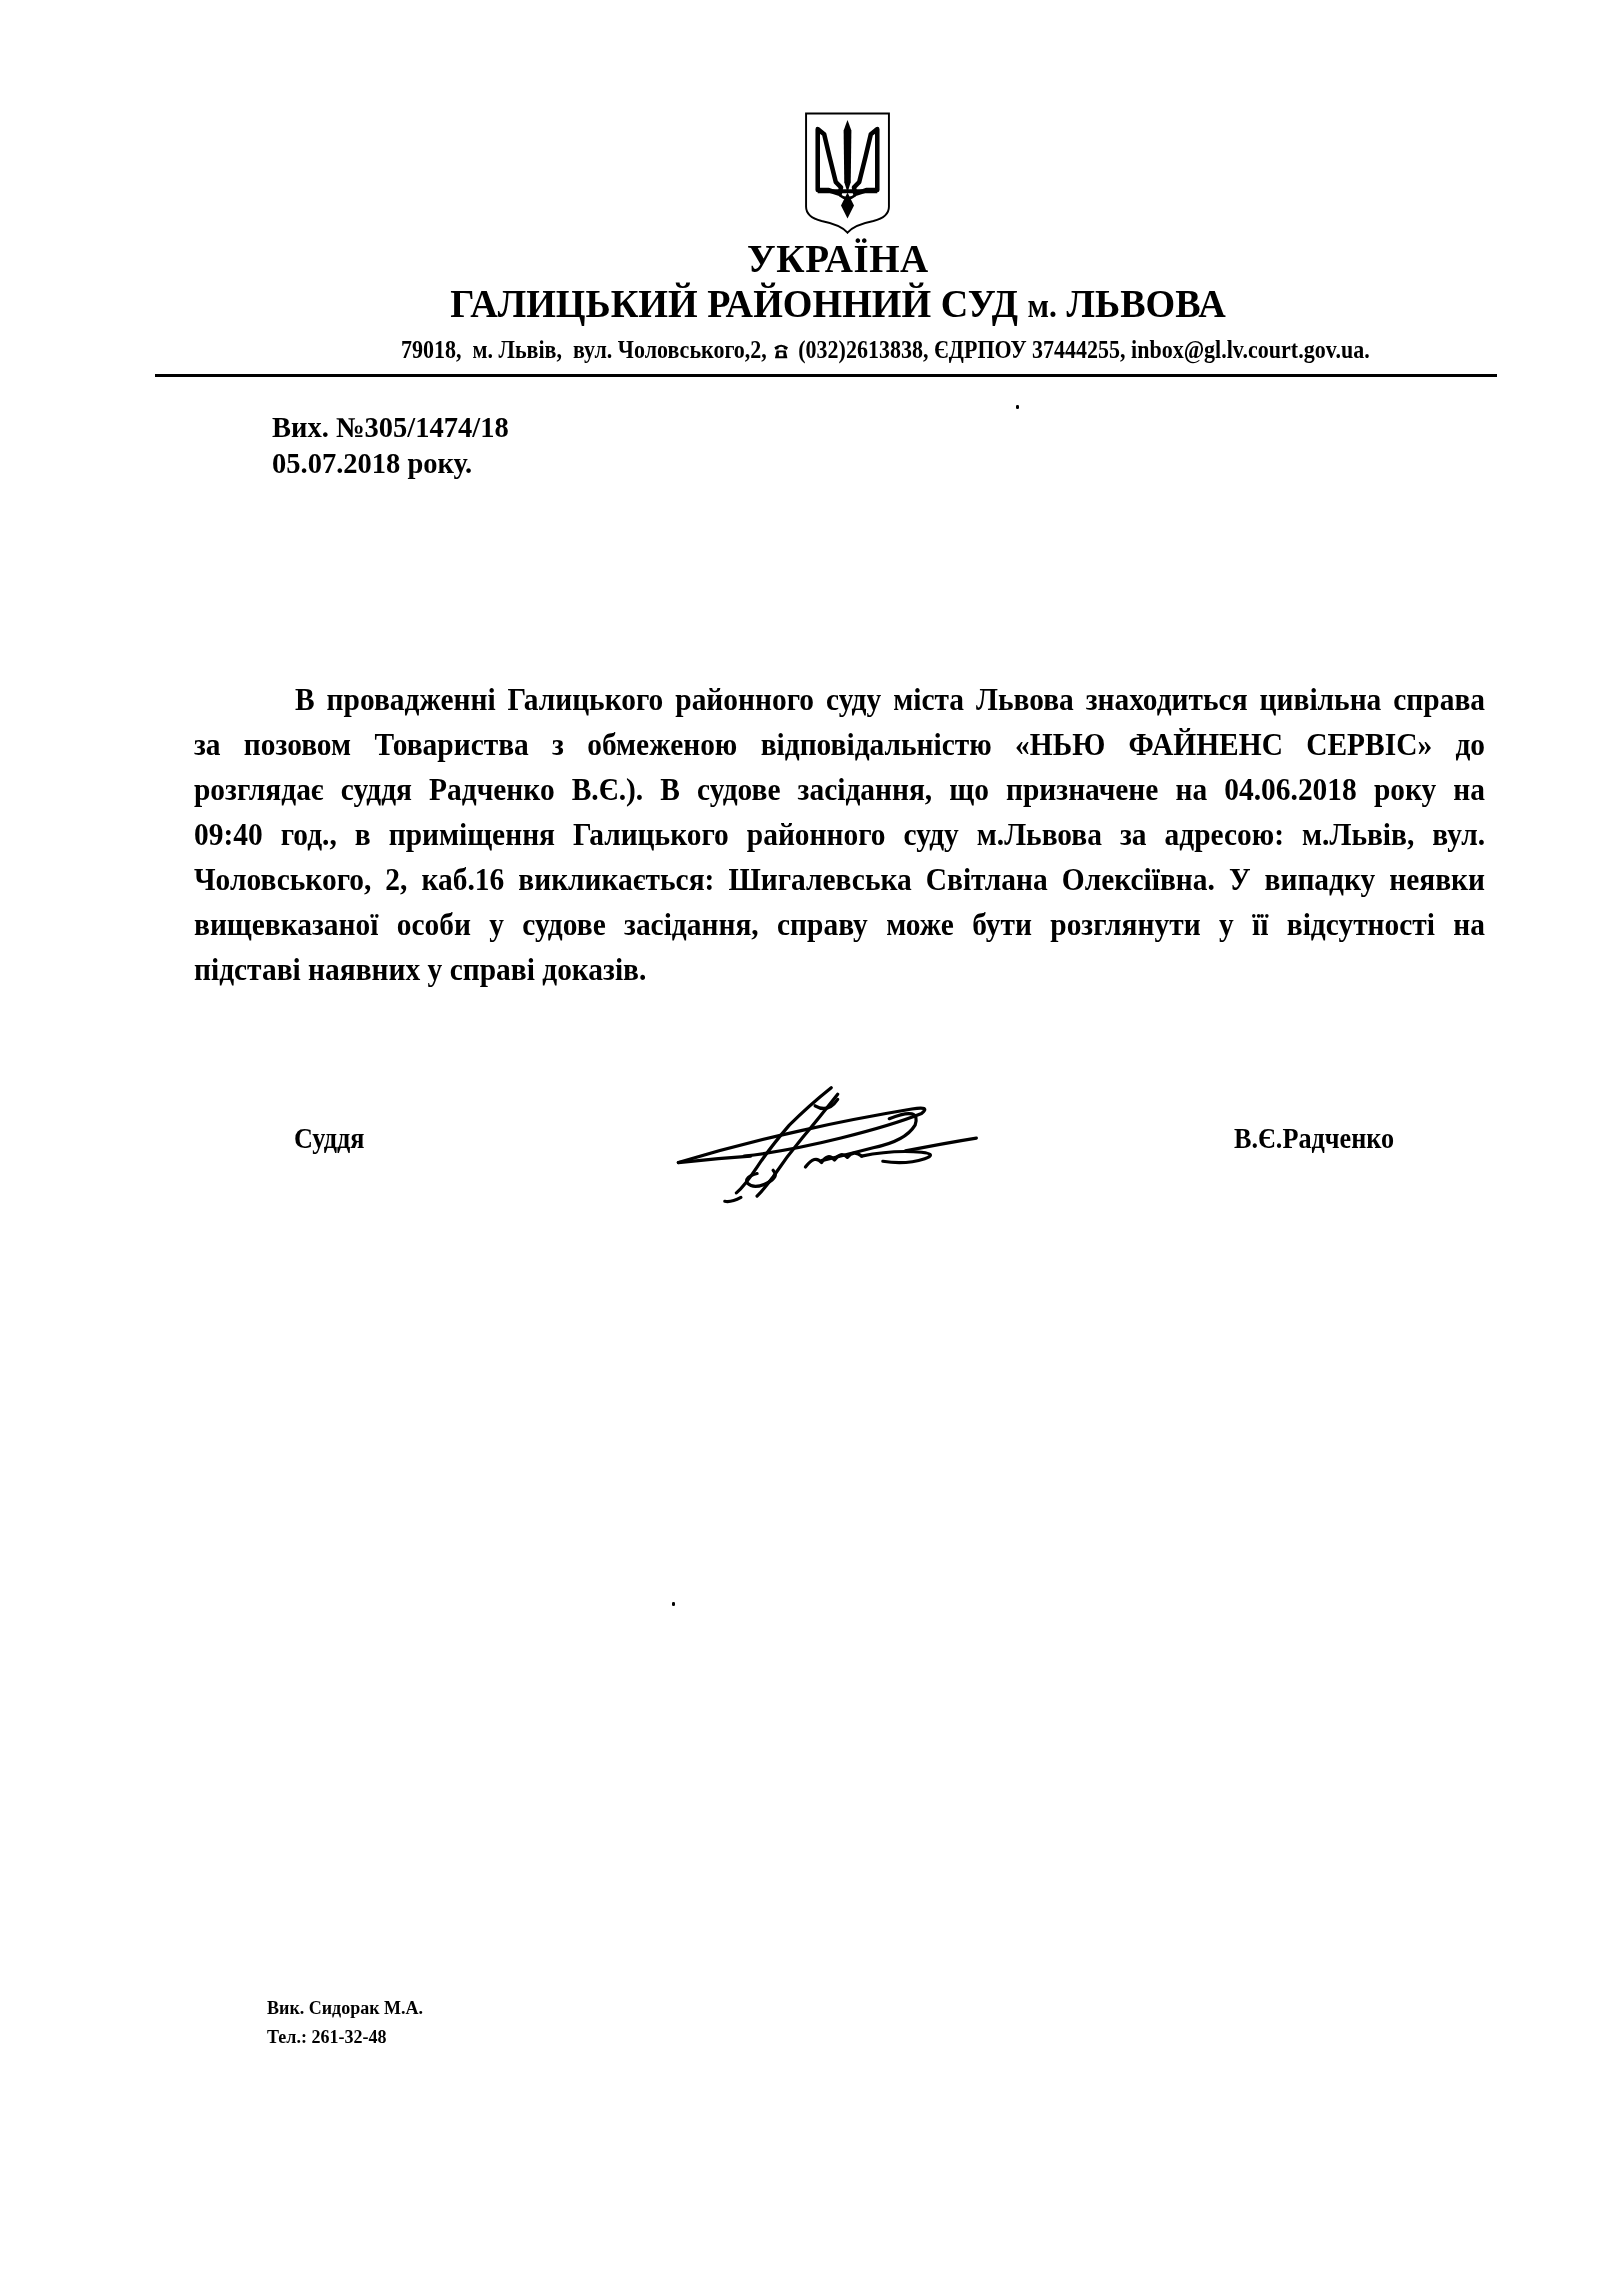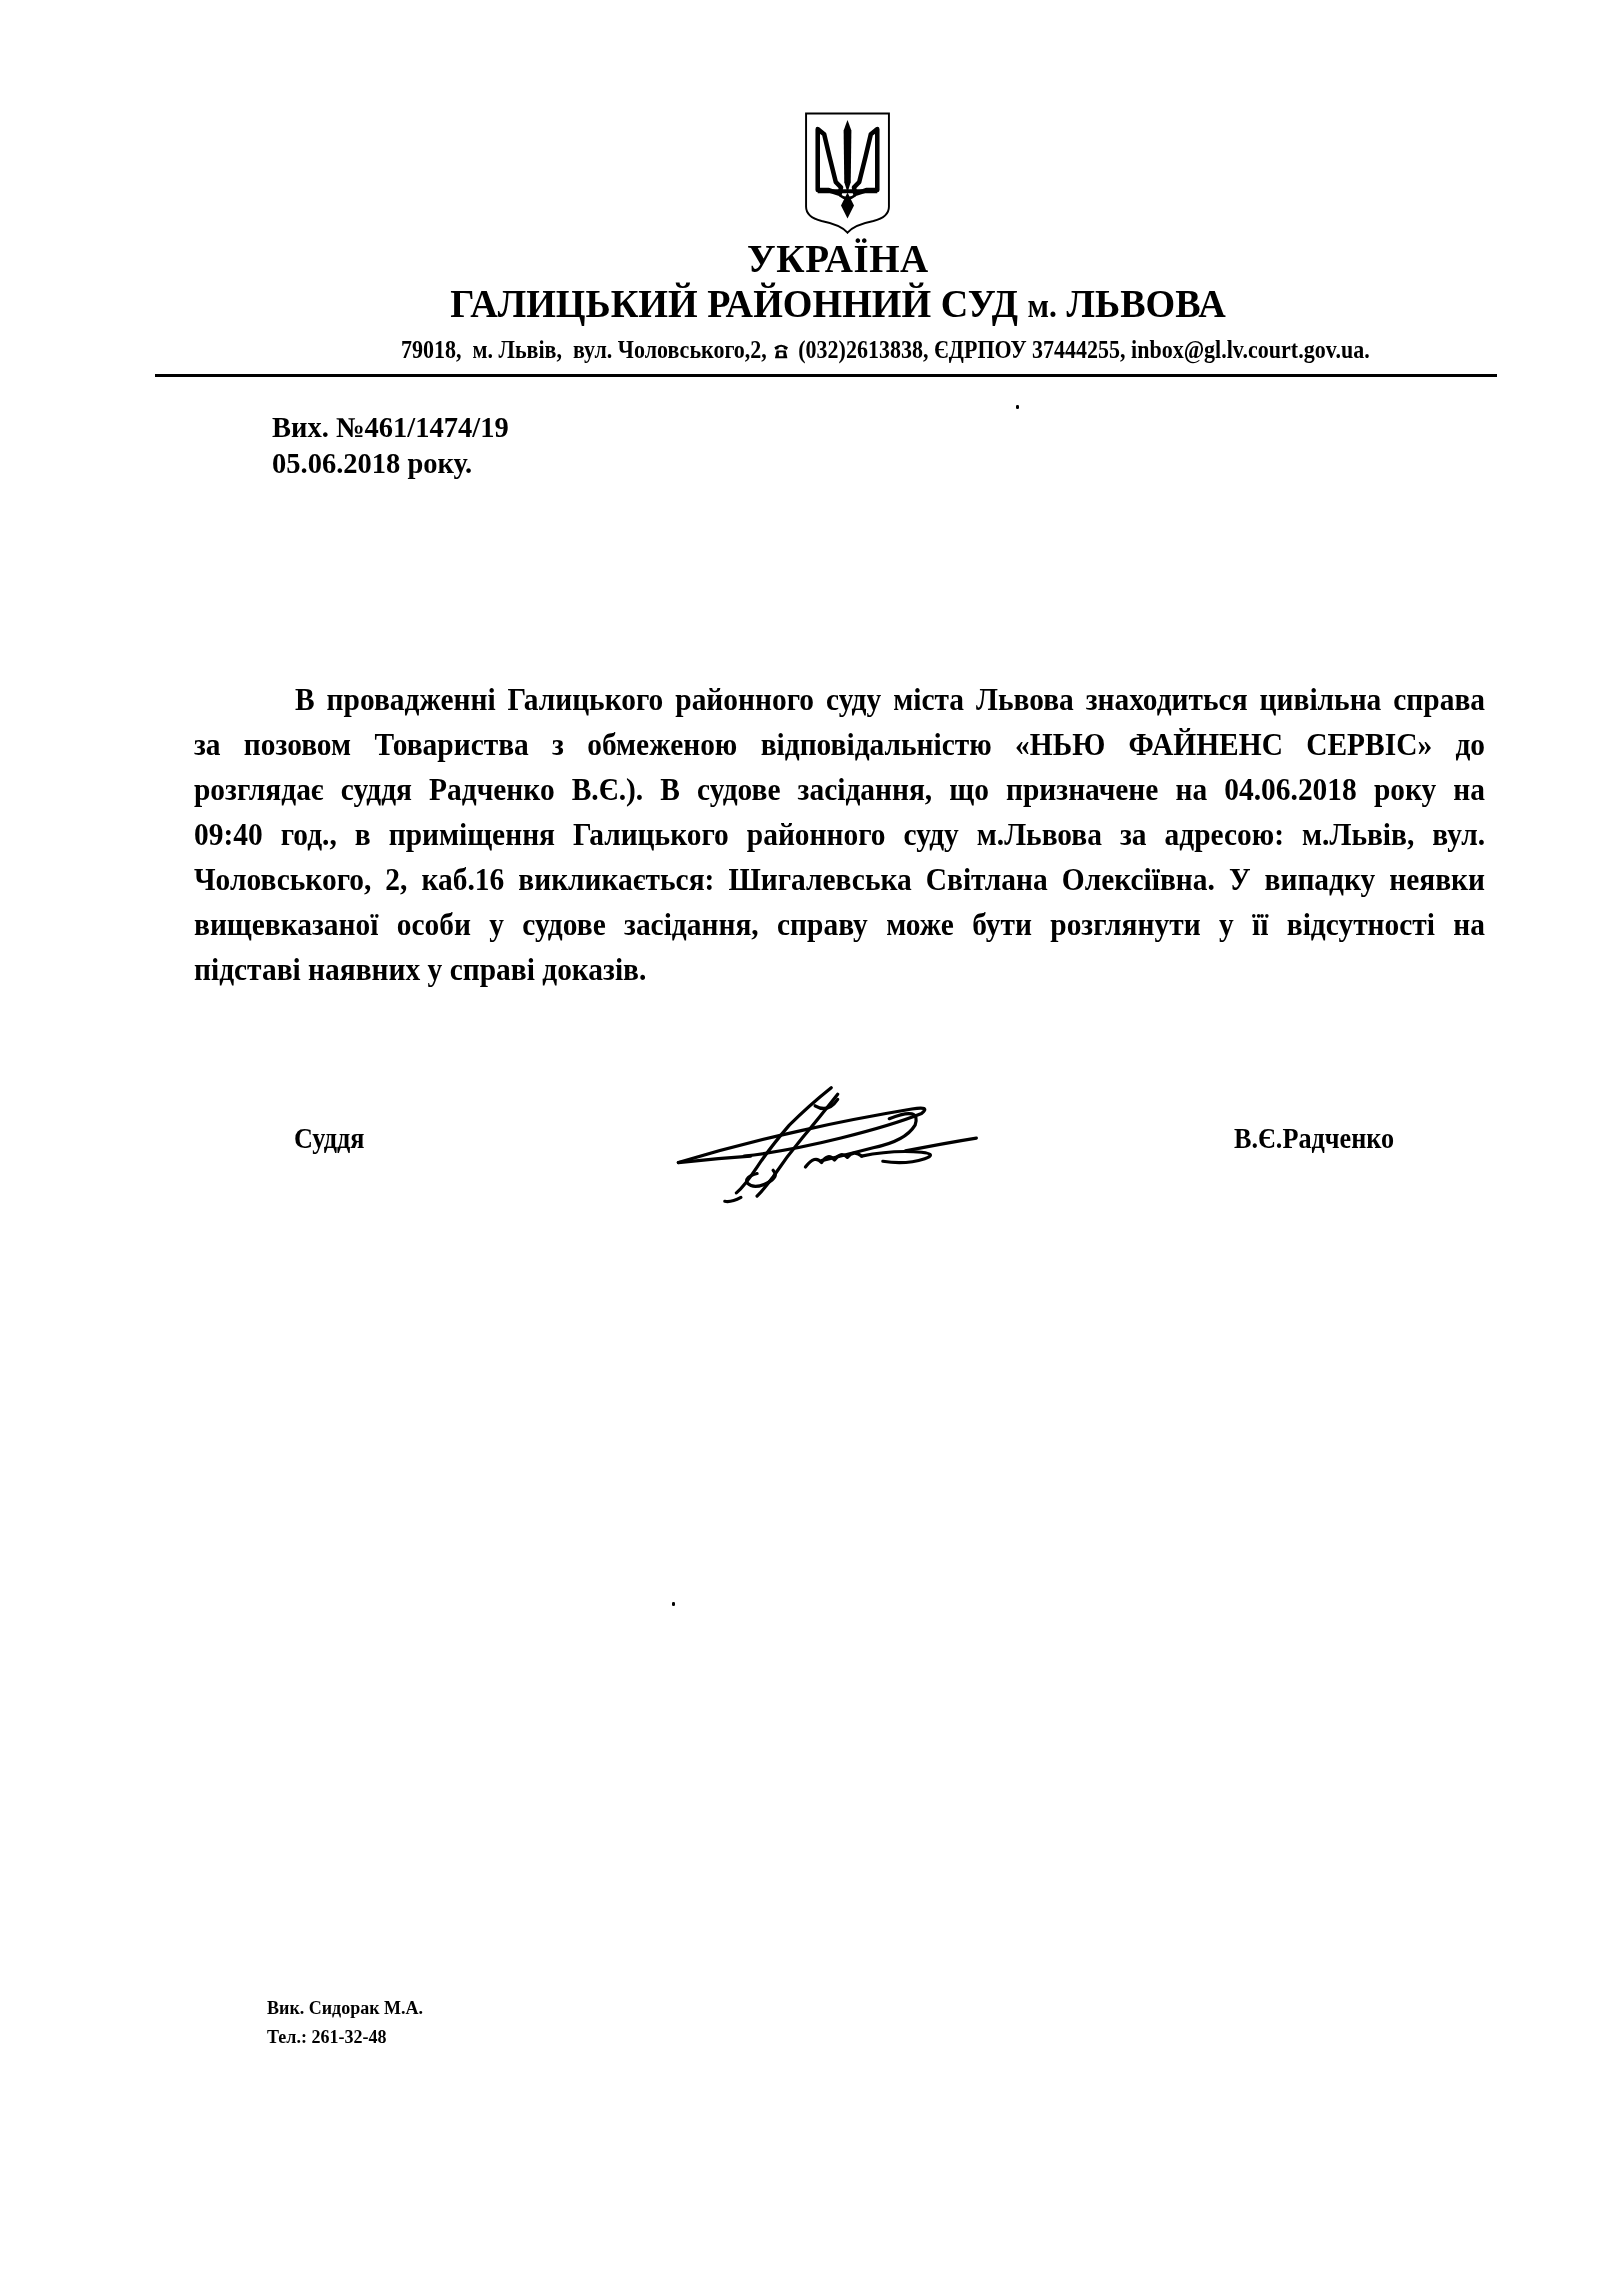--- a/index.html
+++ b/index.html
@@ -208,22 +208,22 @@
       <span>(032)2613838,</span>
       <span>ЄДРПОУ 37444255,</span>
       <span>inbox@gl.lv.court.gov.ua.</span>
     </span>
   </div>
 
   <div class="header-rule"></div>
   <div class="speck" style="left:1016px; top:405px;"></div>
 
   <div class="ref-block">
-    <div>Вих. №461/1474/19</div>
-    <div>05.06.2018 року.</div>
+    <div>Вих. №305/1474/18</div>
+    <div>05.07.2018 року.</div>
   </div>
 
   <div class="body-text">
     <div class="body-line indent">
         <span class="inner">В провадженні Галицького районного суду міста Львова знаходиться цивільна справа</span>
       </div>
     <div class="body-line">
         <span class="inner">за  позовом Товариства з обмеженою відповідальністю «НЬЮ ФАЙНЕНС СЕРВІС» до</span>
       </div>
     <div class="body-line">

